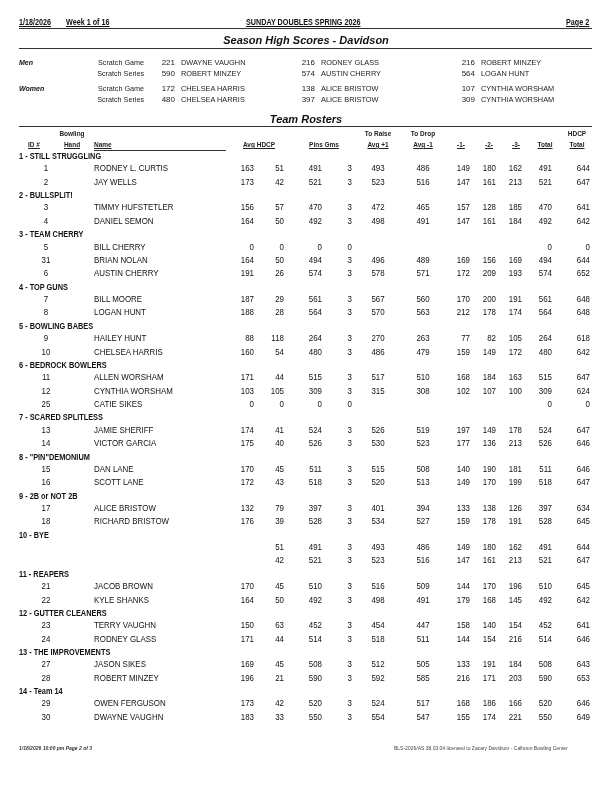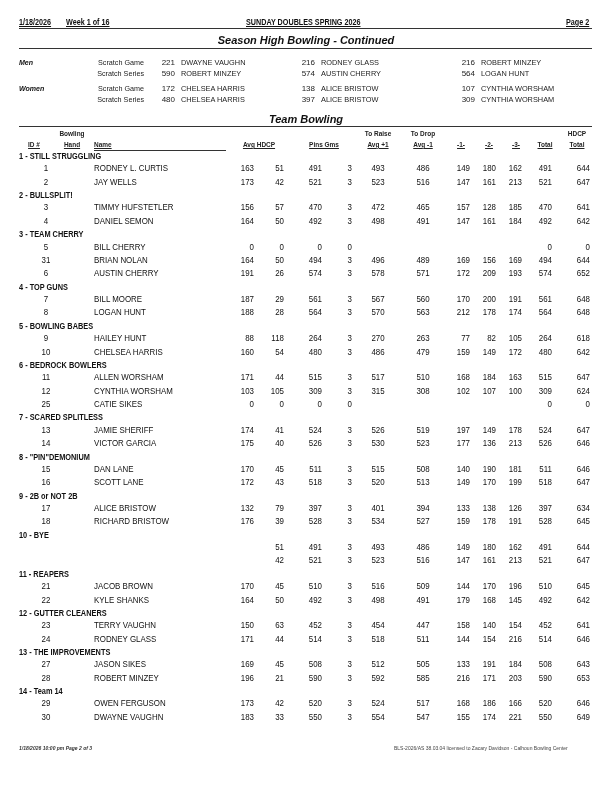--- a/index.html
+++ b/index.html
@@ -23,21 +23,21 @@
 </style>
 </head>
 <body>
 
 <div class="abs hdr" style="left:19px;">1/18/2026</div>
 <div class="abs hdr" style="left:66px;">Week 1 of 16</div>
 <div class="abs hdr" style="left:246px;">SUNDAY DOUBLES SPRING 2026</div>
 <div class="abs hdr" style="left:566px;">Page 2</div>
 <div class="hdr-line" style="top:28px;"></div>
 
-<div class="abs section-title" style="top:34px;">Season High Bowling - Continued</div>
+<div class="abs section-title" style="top:34px;">Season High Scores - Davidson</div>
 <div class="hdr-line" style="top:48px;"></div>
 
 <div id="season-high">
     <div class="abs hs-label" style="top: 58px; left: 19px;">Men</div>
     <div class="abs hs-cat r" style="top: 58px; left: 82px; width: 62px; transform-origin: right center;">Scratch Game</div>
     <div class="abs hs-val" style="top: 58px; left: 157px;">221</div>
     <div class="abs hs-name" style="top: 58px; left: 181px;">DWAYNE VAUGHN</div>
     <div class="abs hs-val" style="top: 58px; left: 297px;">216</div>
     <div class="abs hs-name" style="top: 58px; left: 321px;">RODNEY GLASS</div>
     <div class="abs hs-val" style="top: 58px; left: 457px;">216</div>
@@ -59,21 +59,21 @@
     <div class="abs hs-name" style="top: 84px; left: 481px;">CYNTHIA WORSHAM</div>
     <div class="abs hs-cat r" style="top: 95px; left: 82px; width: 62px; transform-origin: right center;">Scratch Series</div>
     <div class="abs hs-val" style="top: 95px; left: 157px;">480</div>
     <div class="abs hs-name" style="top: 95px; left: 181px;">CHELSEA HARRIS</div>
     <div class="abs hs-val" style="top: 95px; left: 297px;">397</div>
     <div class="abs hs-name" style="top: 95px; left: 321px;">ALICE BRISTOW</div>
     <div class="abs hs-val" style="top: 95px; left: 457px;">309</div>
     <div class="abs hs-name" style="top: 95px; left: 481px;">CYNTHIA WORSHAM</div>
   </div>
 
-<div class="abs section-title" style="top:113px;">Team Bowling</div>
+<div class="abs section-title" style="top:113px;">Team Rosters</div>
 <div class="hdr-line" style="top:126px;"></div>
 
 <div id="colheads">
   <div class="abs colhead c" style="top:129px; left:54px; width:36px;">Bowling</div>
   <div class="abs colhead c ul" style="top:140px; left:20px; width:28px;">ID #</div>
   <div class="abs colhead c ul" style="top:140px; left:54px; width:36px;">Hand</div>
   <div class="abs colhead ul" style="top:140px; left:94px; width:130px; transform-origin:left;">Name</div>
   <div class="abs" style="top:150px; left:94px; width:132px; height:0.8px; background:#333;"></div>
   <div class="abs colhead c ul" style="top:140px; left:232px; width:54px;">Avg HDCP</div>
   <div class="abs colhead c ul" style="top:140px; left:292px; width:64px;">Pins  Gms</div>

